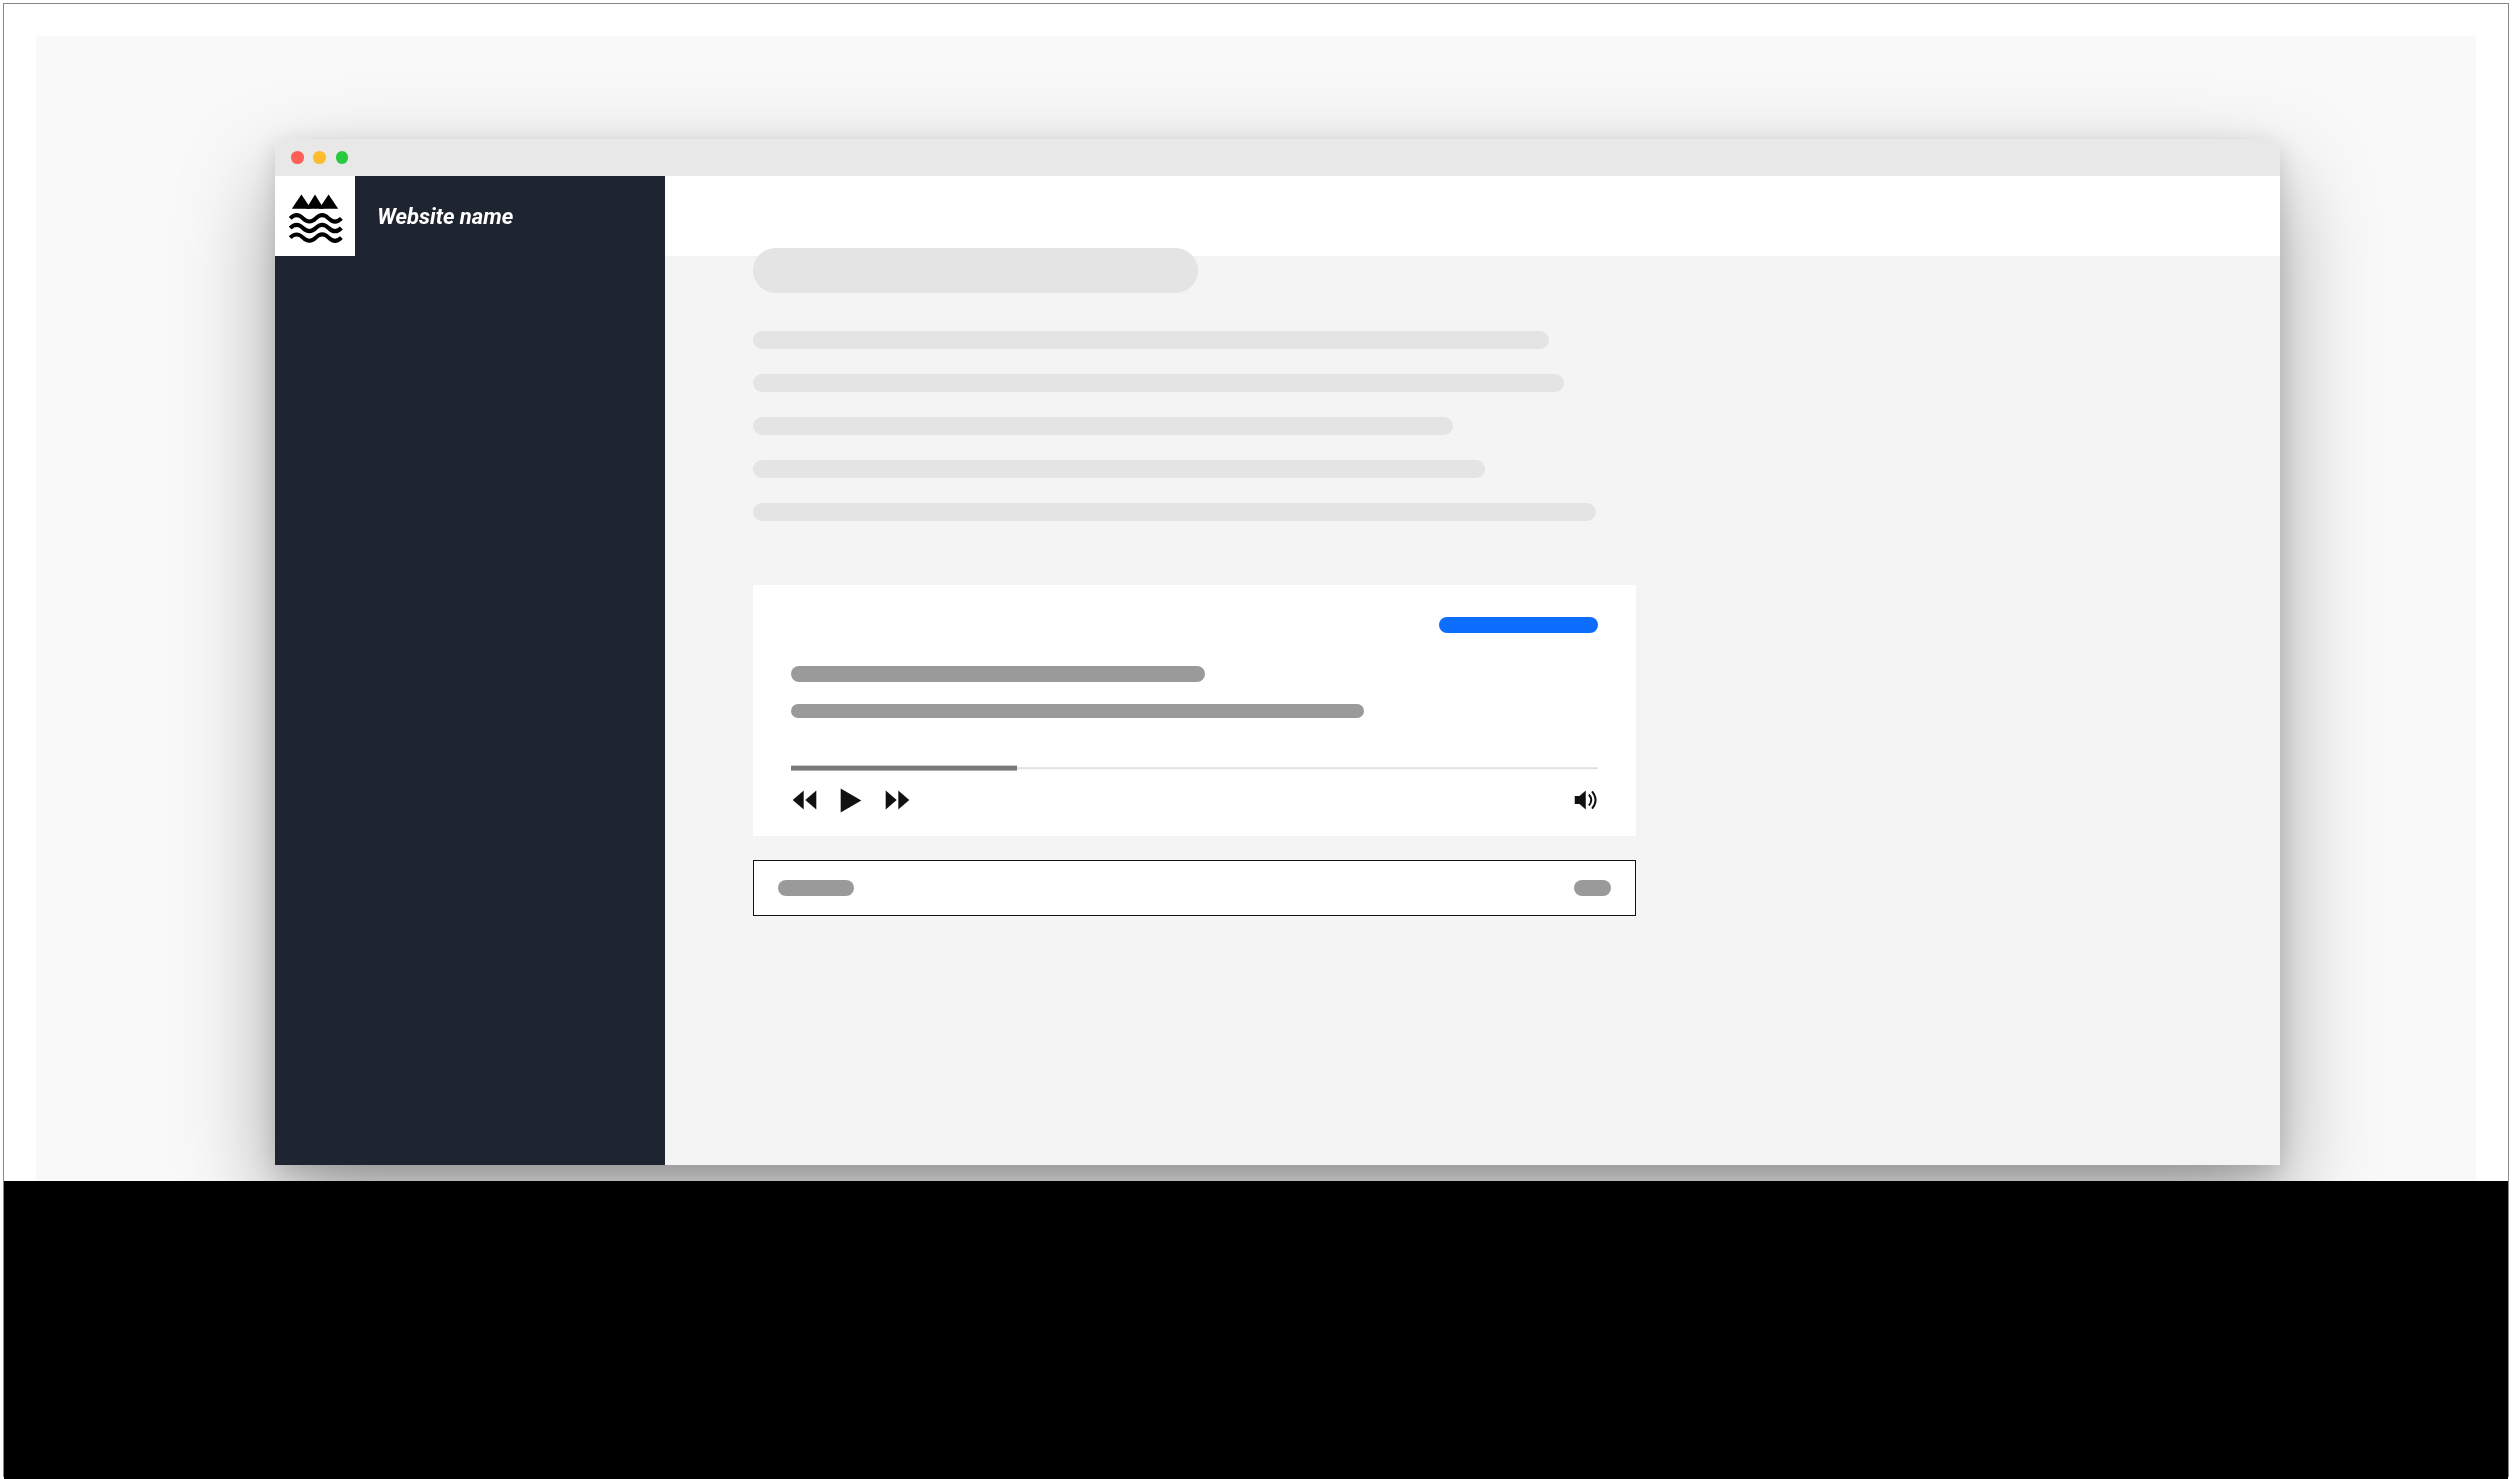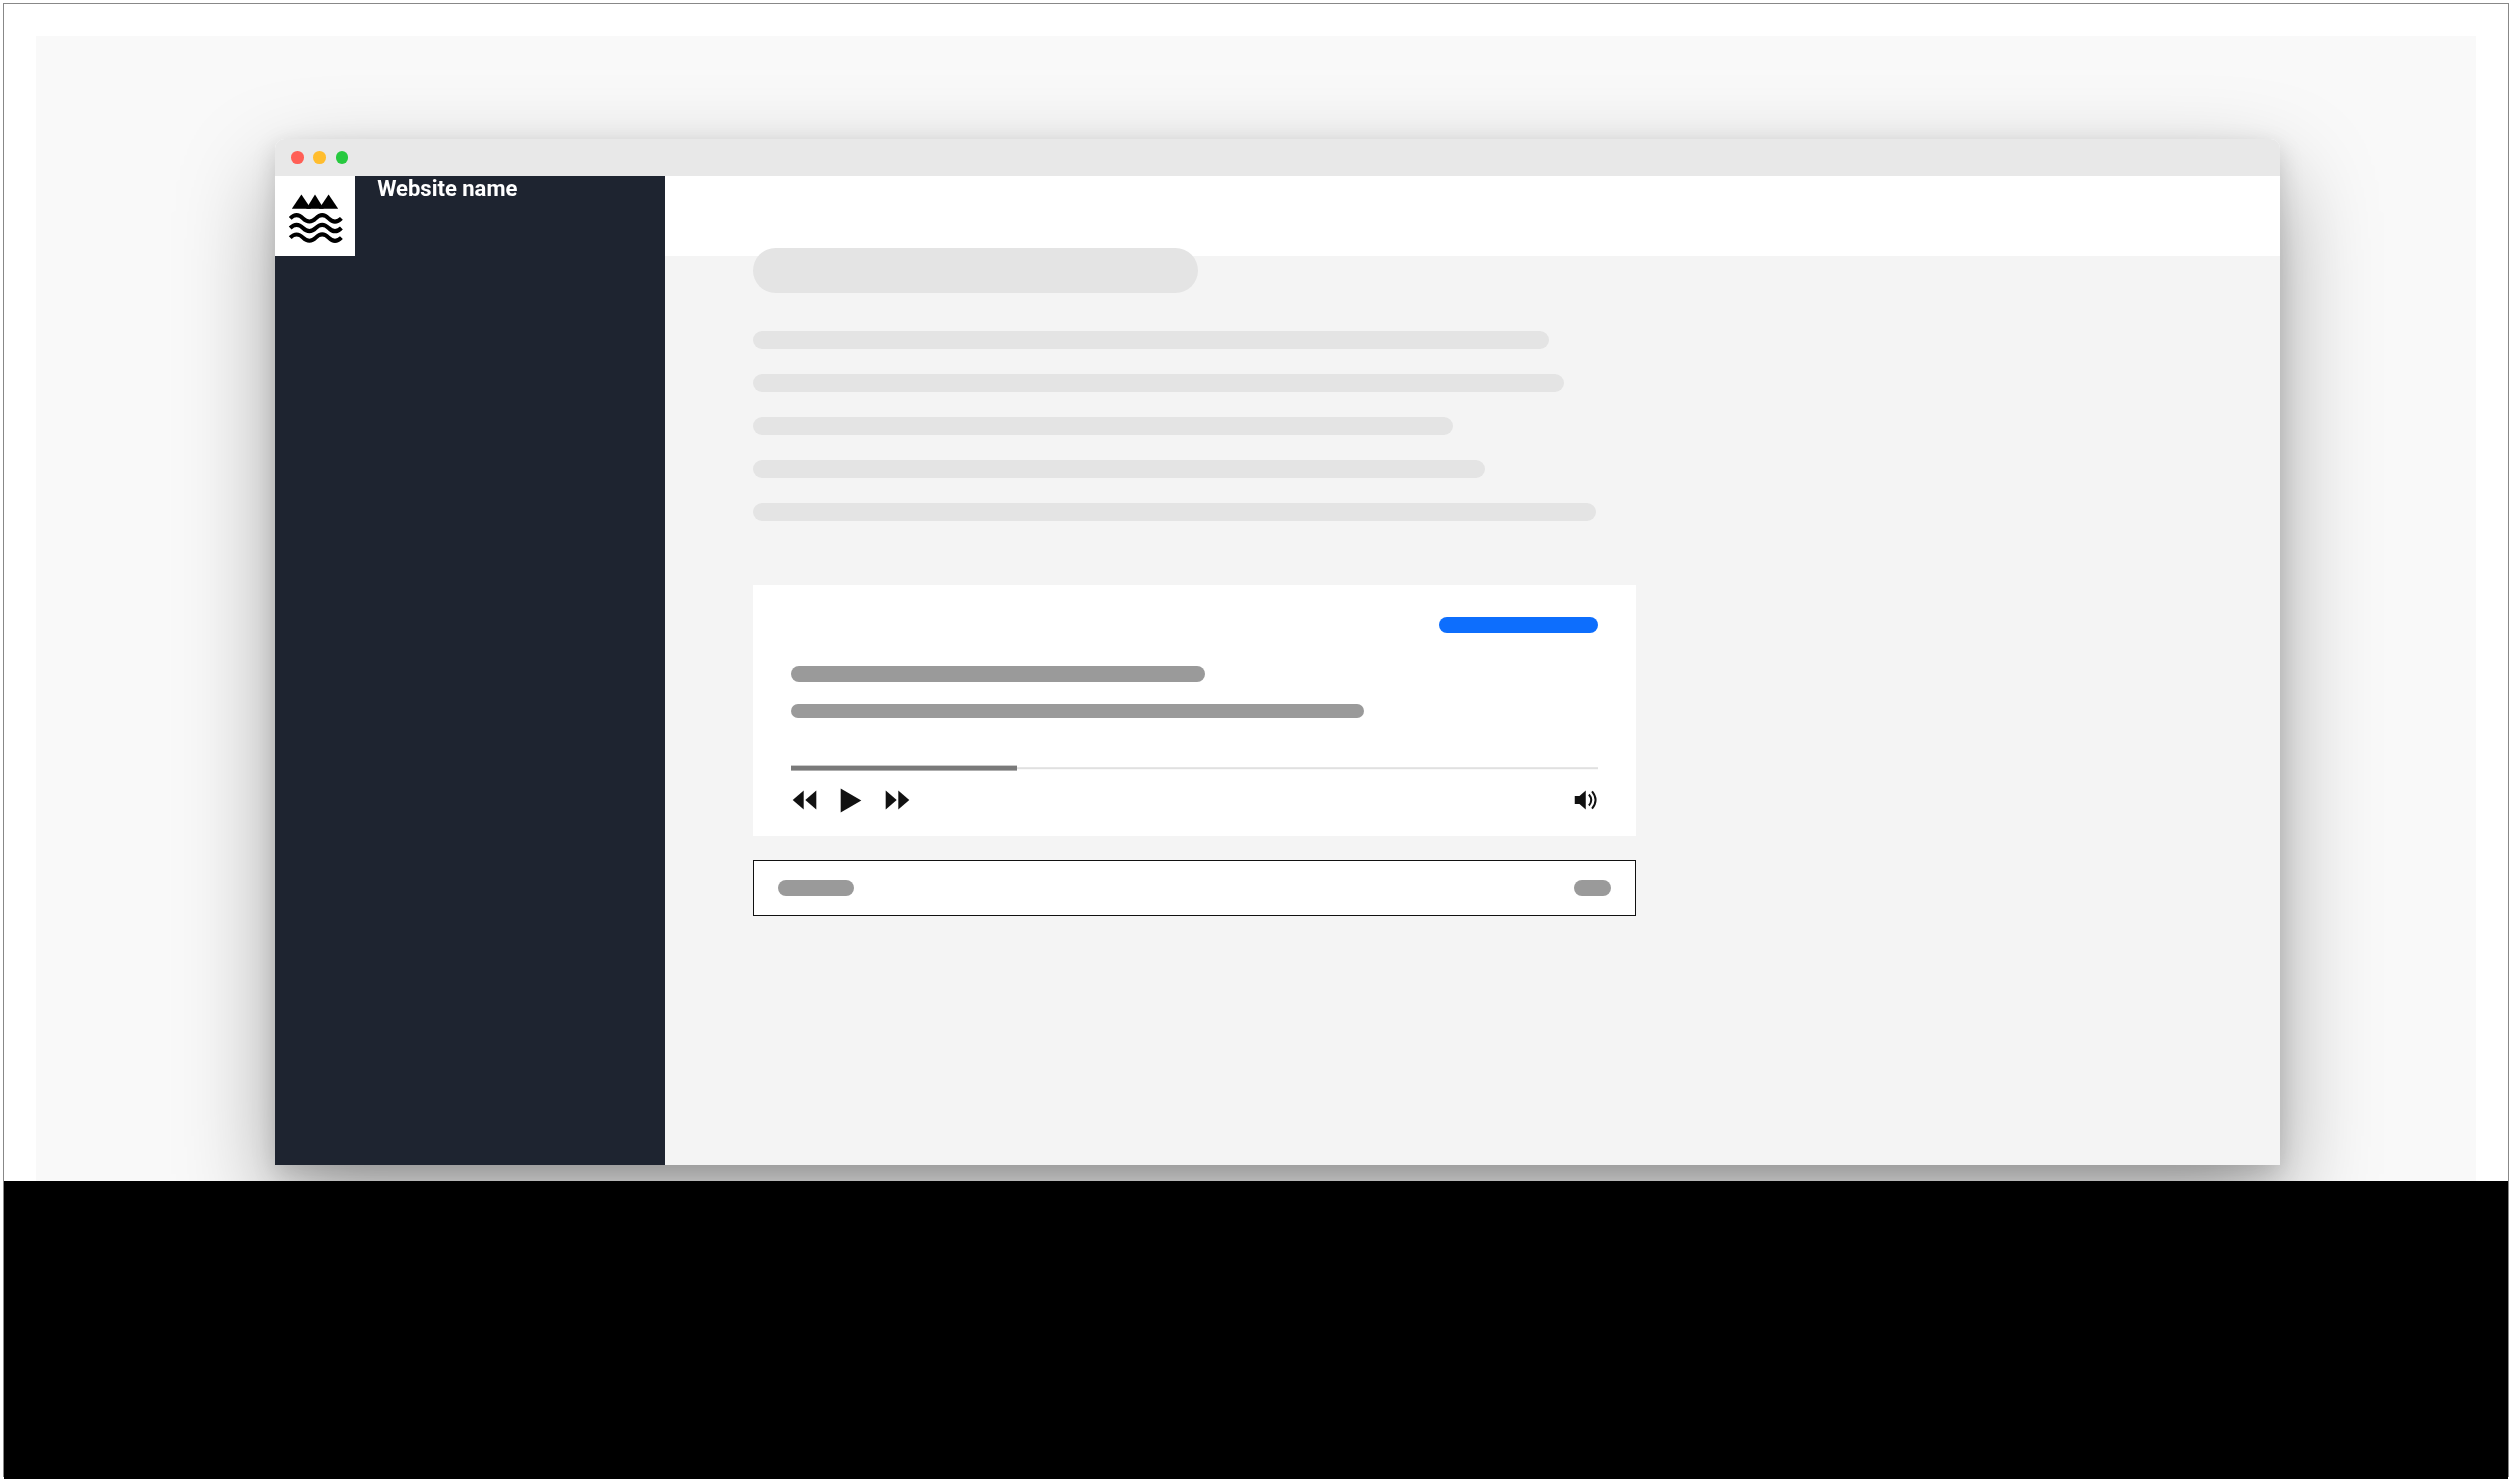--- a/index.html
+++ b/index.html
@@ -52,23 +52,24 @@
     }
     .sidebar {
       width: 390px;
       background: #1e2430;
       color: #fff;
       display: flex;
       flex-direction: column;
     }
     .brand-row {
       display: flex;
-      align-items: flex-start;
+      align-items: center;
       height: 80px;
       background: #1e2430;
+      font-style: italic;
     }
     .logo-tile {
       width: 80px;
       height: 80px;
       background: #fff;
       display: flex;
       align-items: center;
       justify-content: center;
     }
     .logo-tile svg { width: 56px; height: 56px; }

